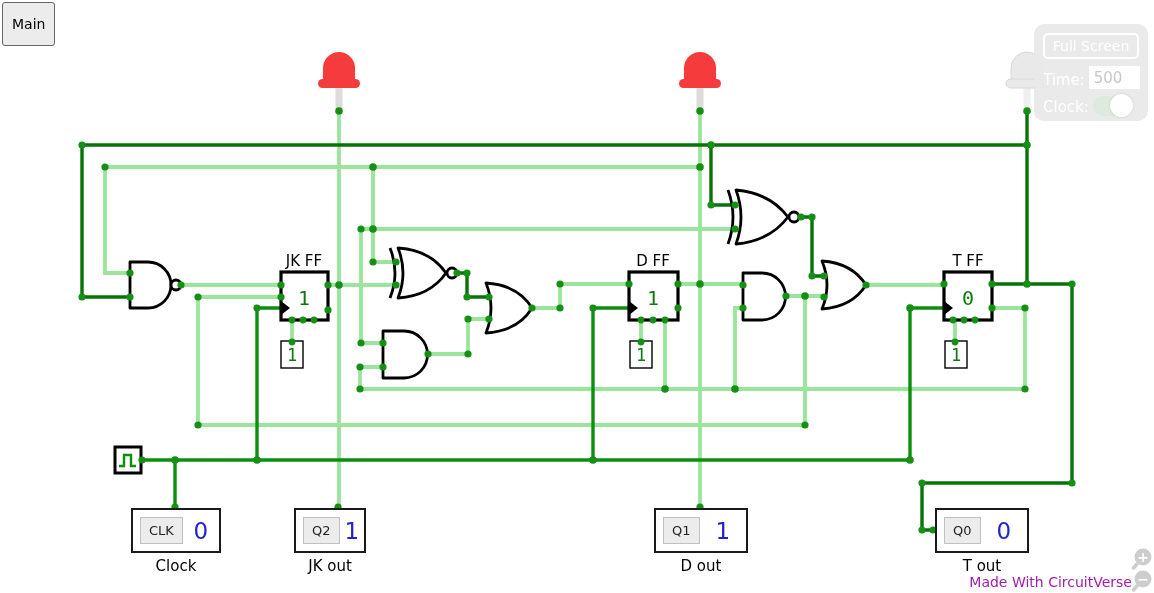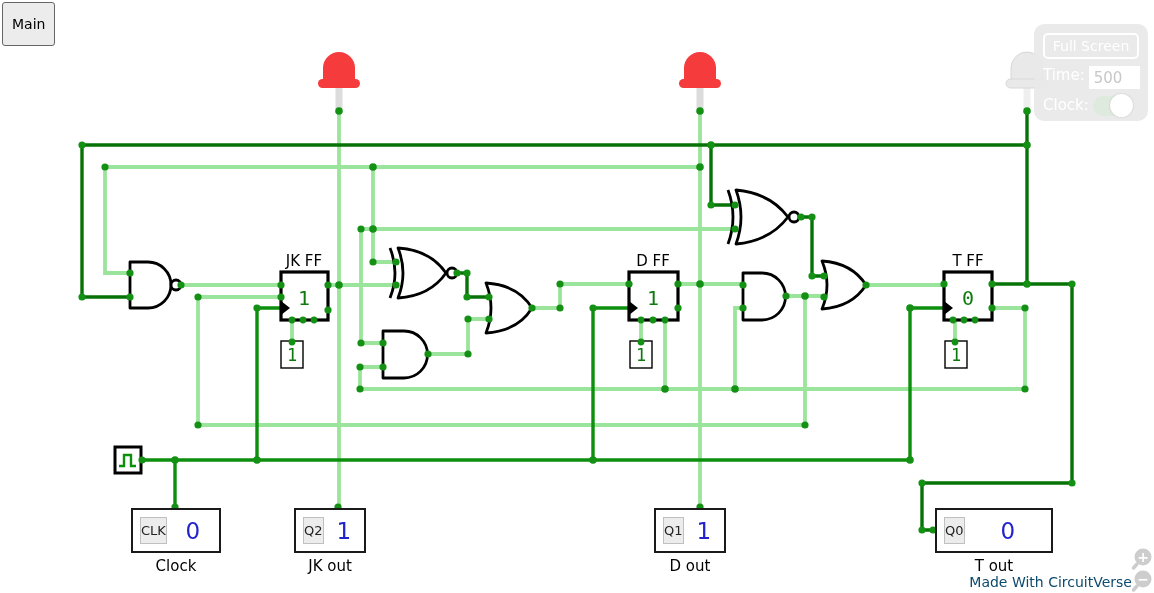--- a/index.html
+++ b/index.html
@@ -20,38 +20,38 @@
   .stem{fill:#dcdcdc}
   .ledon{fill:var(--led-on)}
   .ledoff{fill:var(--led-off);stroke:#d8d8d8;stroke-width:1}
   .zoomglyph{font:bold 14px "DejaVu Sans",sans-serif;fill:#fff;text-anchor:middle}
 
   .main-tab{position:absolute;left:2px;top:2px;padding:13px 9px;background:#ececec;
      border:1px solid #666;border-radius:3px;font-size:14px;color:#000;cursor:pointer}
 
   .outbox{position:absolute;height:45px;background:#fff;border:2px solid #1a1a1a;
      box-sizing:border-box;display:flex;align-items:center}
-  .outbox .chip{margin-left:7px;padding:5px 0;background:#ececec;border:1px solid #c0c0c0;
+  .outbox .chip{margin-left:7px;padding:5px 8px;background:#ececec;border:1px solid #c0c0c0;
      font-size:13px;color:#222;white-space:nowrap}
   .outbox .val{flex:1;text-align:center;color:var(--value-blue);font-size:23px}
   .outlabel{position:absolute;width:100%;top:47px;left:0;text-align:center;
      font-size:15px;color:#000}
 
   .panel{position:absolute;left:1034px;top:24px;width:114px;height:97px;
      background:#e9e9e9;border-radius:10px;opacity:.93}
   .fs-btn{margin:9px auto 0;width:92px;height:22px;border:2px solid #fff;border-radius:5px;
      color:#fff;font-size:14px;display:flex;align-items:center;justify-content:center;cursor:pointer}
-  .prow{display:flex;align-items:flex-start;color:#fff;font-size:15px;margin:7px 0 4px 9px;gap:4px}
+  .prow{display:flex;align-items:flex-end;color:#fff;font-size:15px;margin:7px 0 4px 9px;gap:4px}
   .time-input{width:46px;height:23px;background:#fff;color:#c4c4c4;font-size:15px;
      padding-left:5px;display:flex;align-items:center;overflow:hidden}
   .toggle{width:39px;height:20px;border-radius:11px;background:#dce9dc;position:relative;cursor:pointer}
   .knob{position:absolute;right:-1px;top:-2px;width:23px;height:23px;border-radius:50%;
      background:#fff;box-shadow:0 0 2px rgba(0,0,0,.2)}
 
-  .credit{position:absolute;right:22px;top:574px;color:#0c4a6e;font-size:14px}
+  .credit{position:absolute;right:22px;top:574px;color:#a21caf;font-size:14px}
 </style>
 </head>
 <body>
 
 <div class="main-tab">Main</div>
 
 <svg width="1154" height="593" viewBox="0 0 1154 593" style="position:absolute;left:0;top:0">
 
   <g class="w1">
     <path d="M130,273 H105 V167 H700"></path>
@@ -292,26 +292,26 @@
 <div class="outbox" style="left:131px;top:508px;width:90px">
   <span class="chip">CLK</span>
   <span class="val">0</span>
   <div class="outlabel">Clock</div>
 </div>
 <div class="outbox" style="left:294px;top:508px;width:72px">
   <span class="chip">Q2</span>
   <span class="val">1</span>
   <div class="outlabel">JK out</div>
 </div>
-<div class="outbox" style="left:654px;top:508px;width:72px">
+<div class="outbox" style="left:654px;top:508px;width:94px">
   <span class="chip">Q1</span>
   <span class="val">1</span>
   <div class="outlabel">D out</div>
 </div>
-<div class="outbox" style="left:935px;top:508px;width:118px">
+<div class="outbox" style="left:935px;top:508px;width:94px">
   <span class="chip">Q0</span>
   <span class="val">0</span>
   <div class="outlabel">T out</div>
 </div>
 
 <div class="panel">
   <div class="fs-btn">Full Screen</div>
   <div class="prow">
     <span>Time:</span>
     <span class="time-input">500</span>

